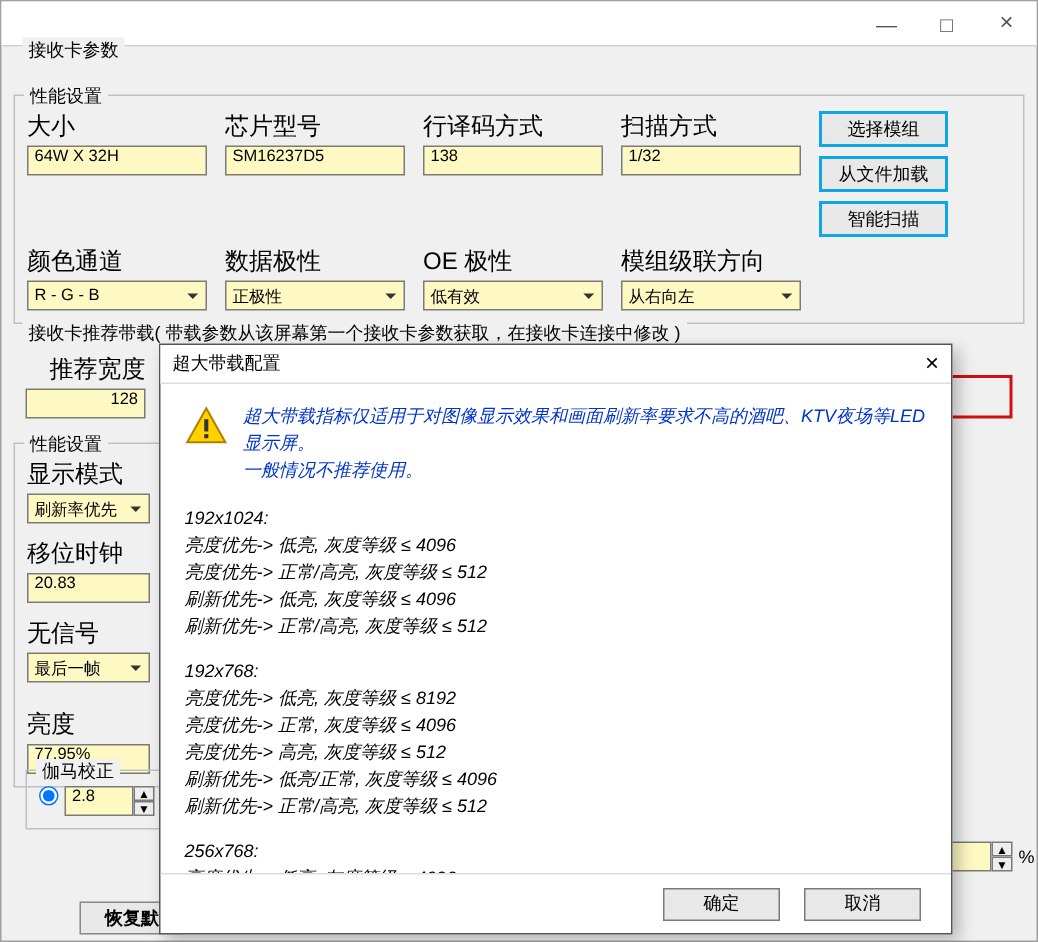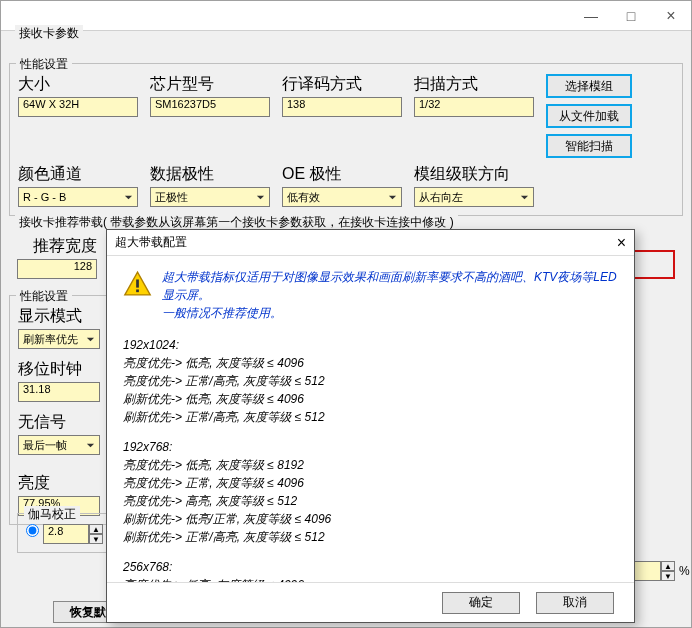--- a/index.html
+++ b/index.html
@@ -277,21 +277,21 @@
       <label>显示模式</label>
       <div class="select">
         <span>刷新率优先</span>
         <svg viewBox="0 0 10 10">
             <path d="M1 3 L5 7 L9 3 Z" fill="#333"></path>
           </svg>
       </div>
     </div>
     <div class="col" style="margin-bottom:6px;margin-top:10px;">
       <label>移位时钟</label>
-      <div class="input">31.18</div>
+      <div class="input">20.83</div>
     </div>
     <div class="col" style="margin-bottom:18px;margin-top:10px;">
       <label>无信号</label>
       <div class="select">
         <span>最后一帧</span>
         <svg viewBox="0 0 10 10">
             <path d="M1 3 L5 7 L9 3 Z" fill="#333"></path>
           </svg>
       </div>
     </div>

